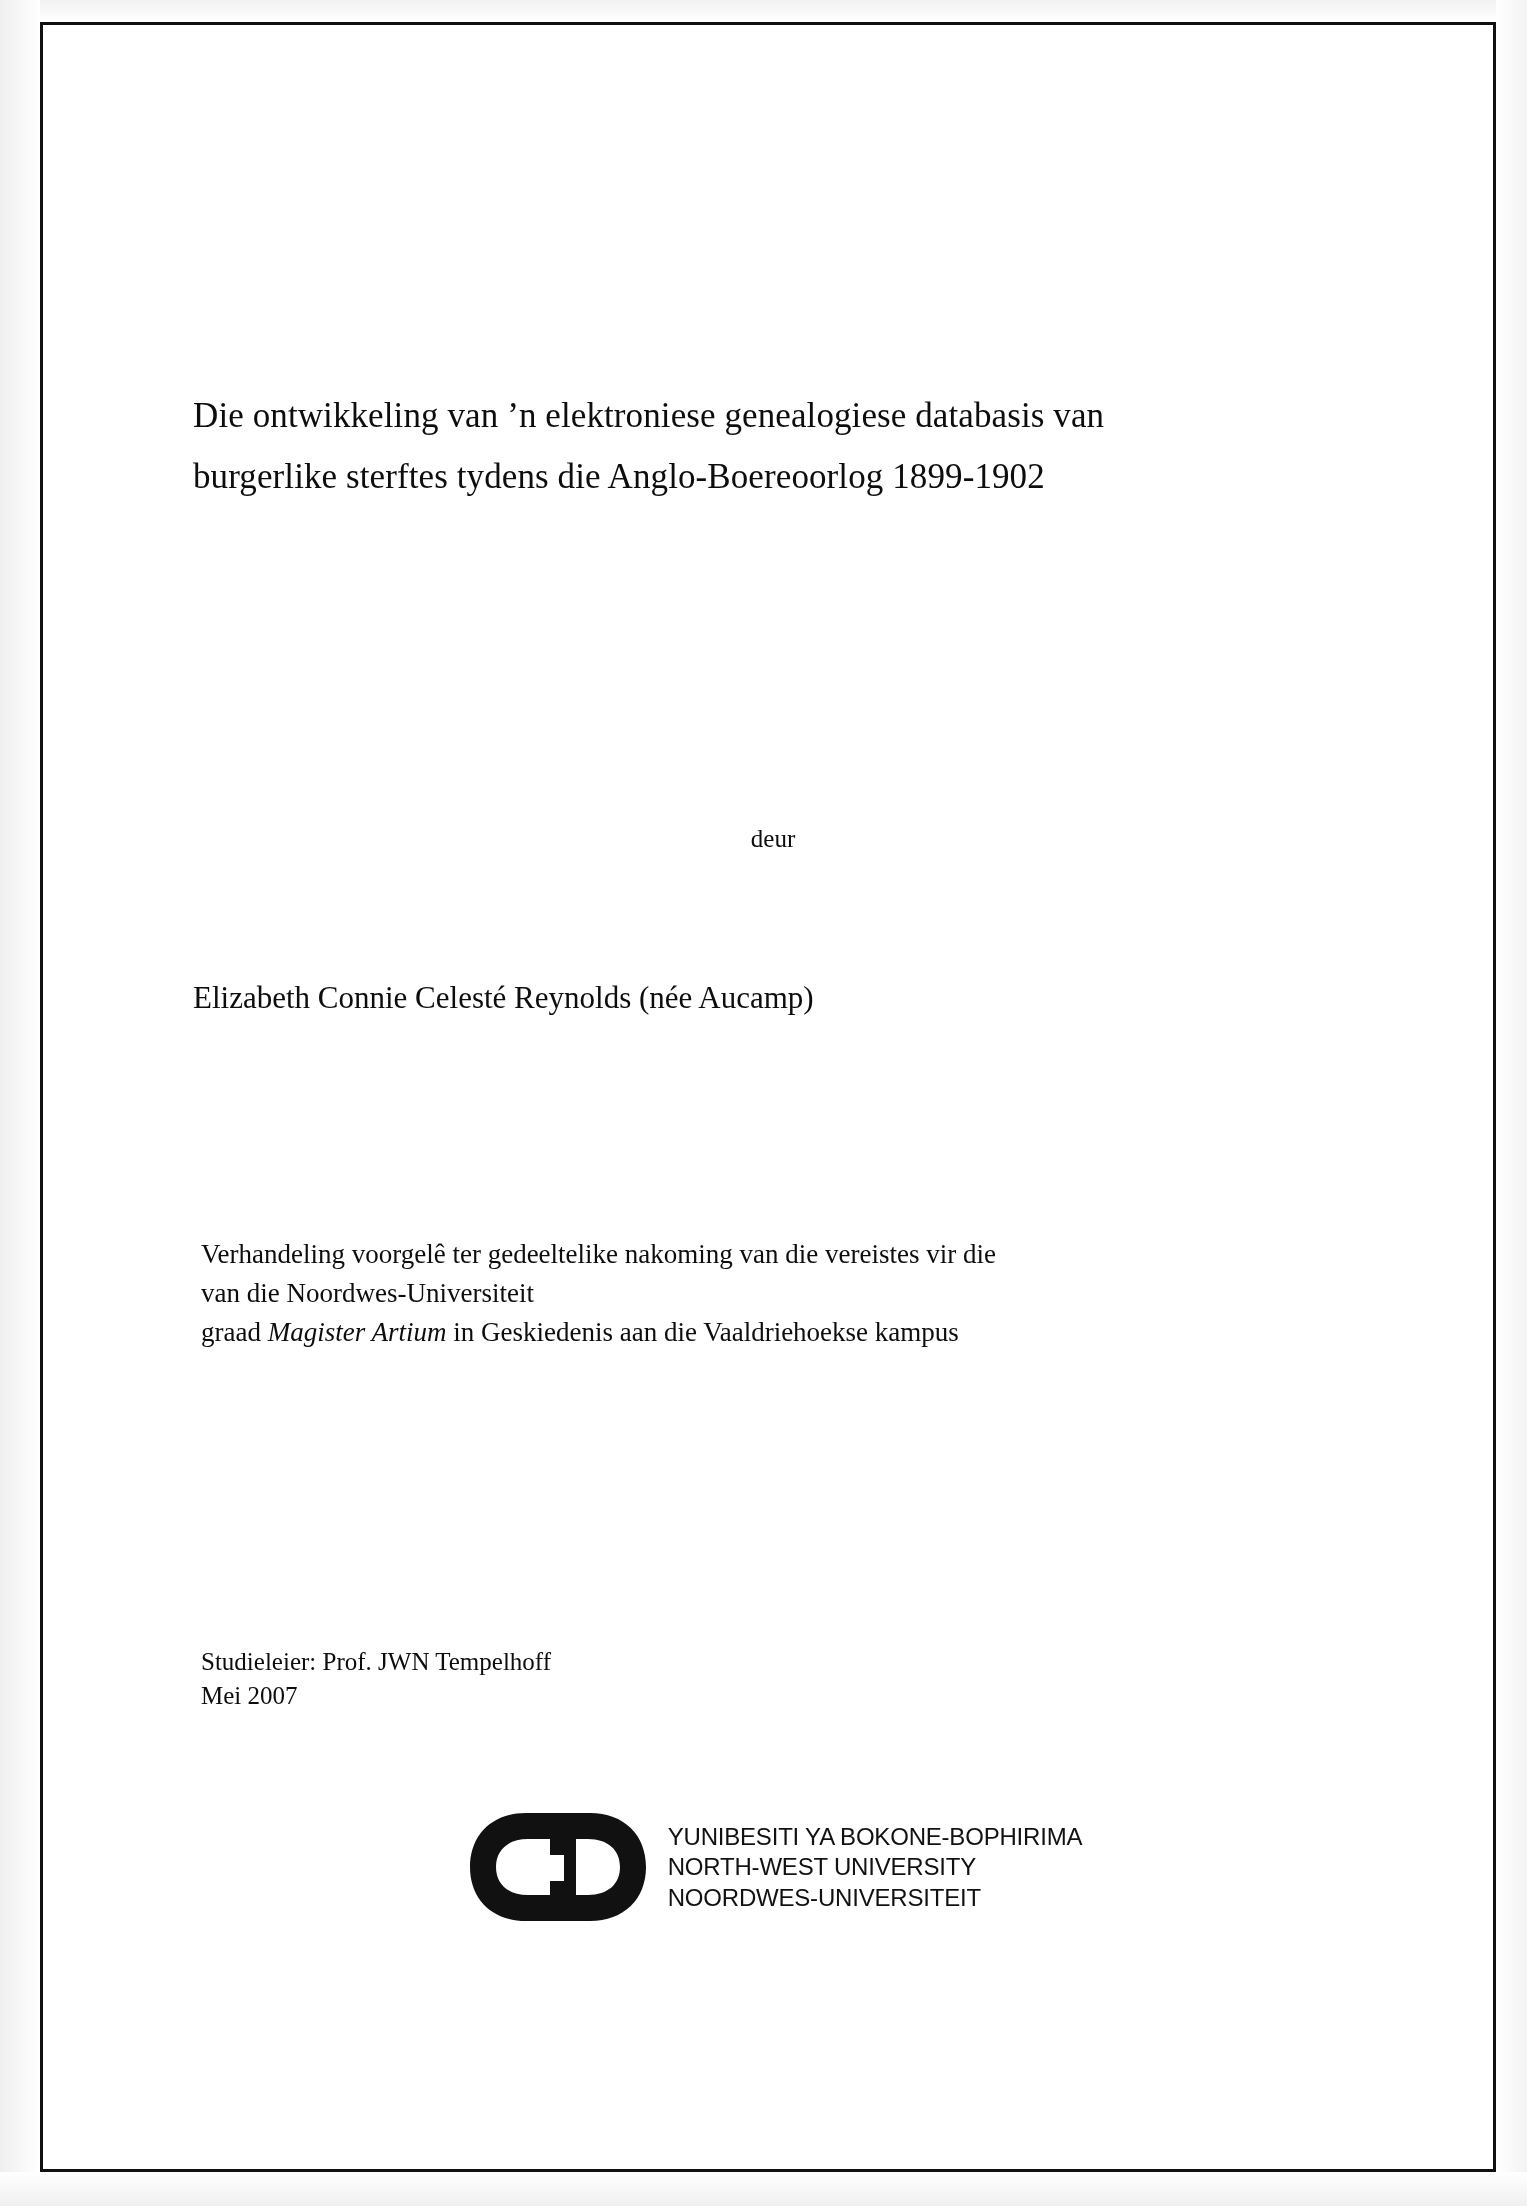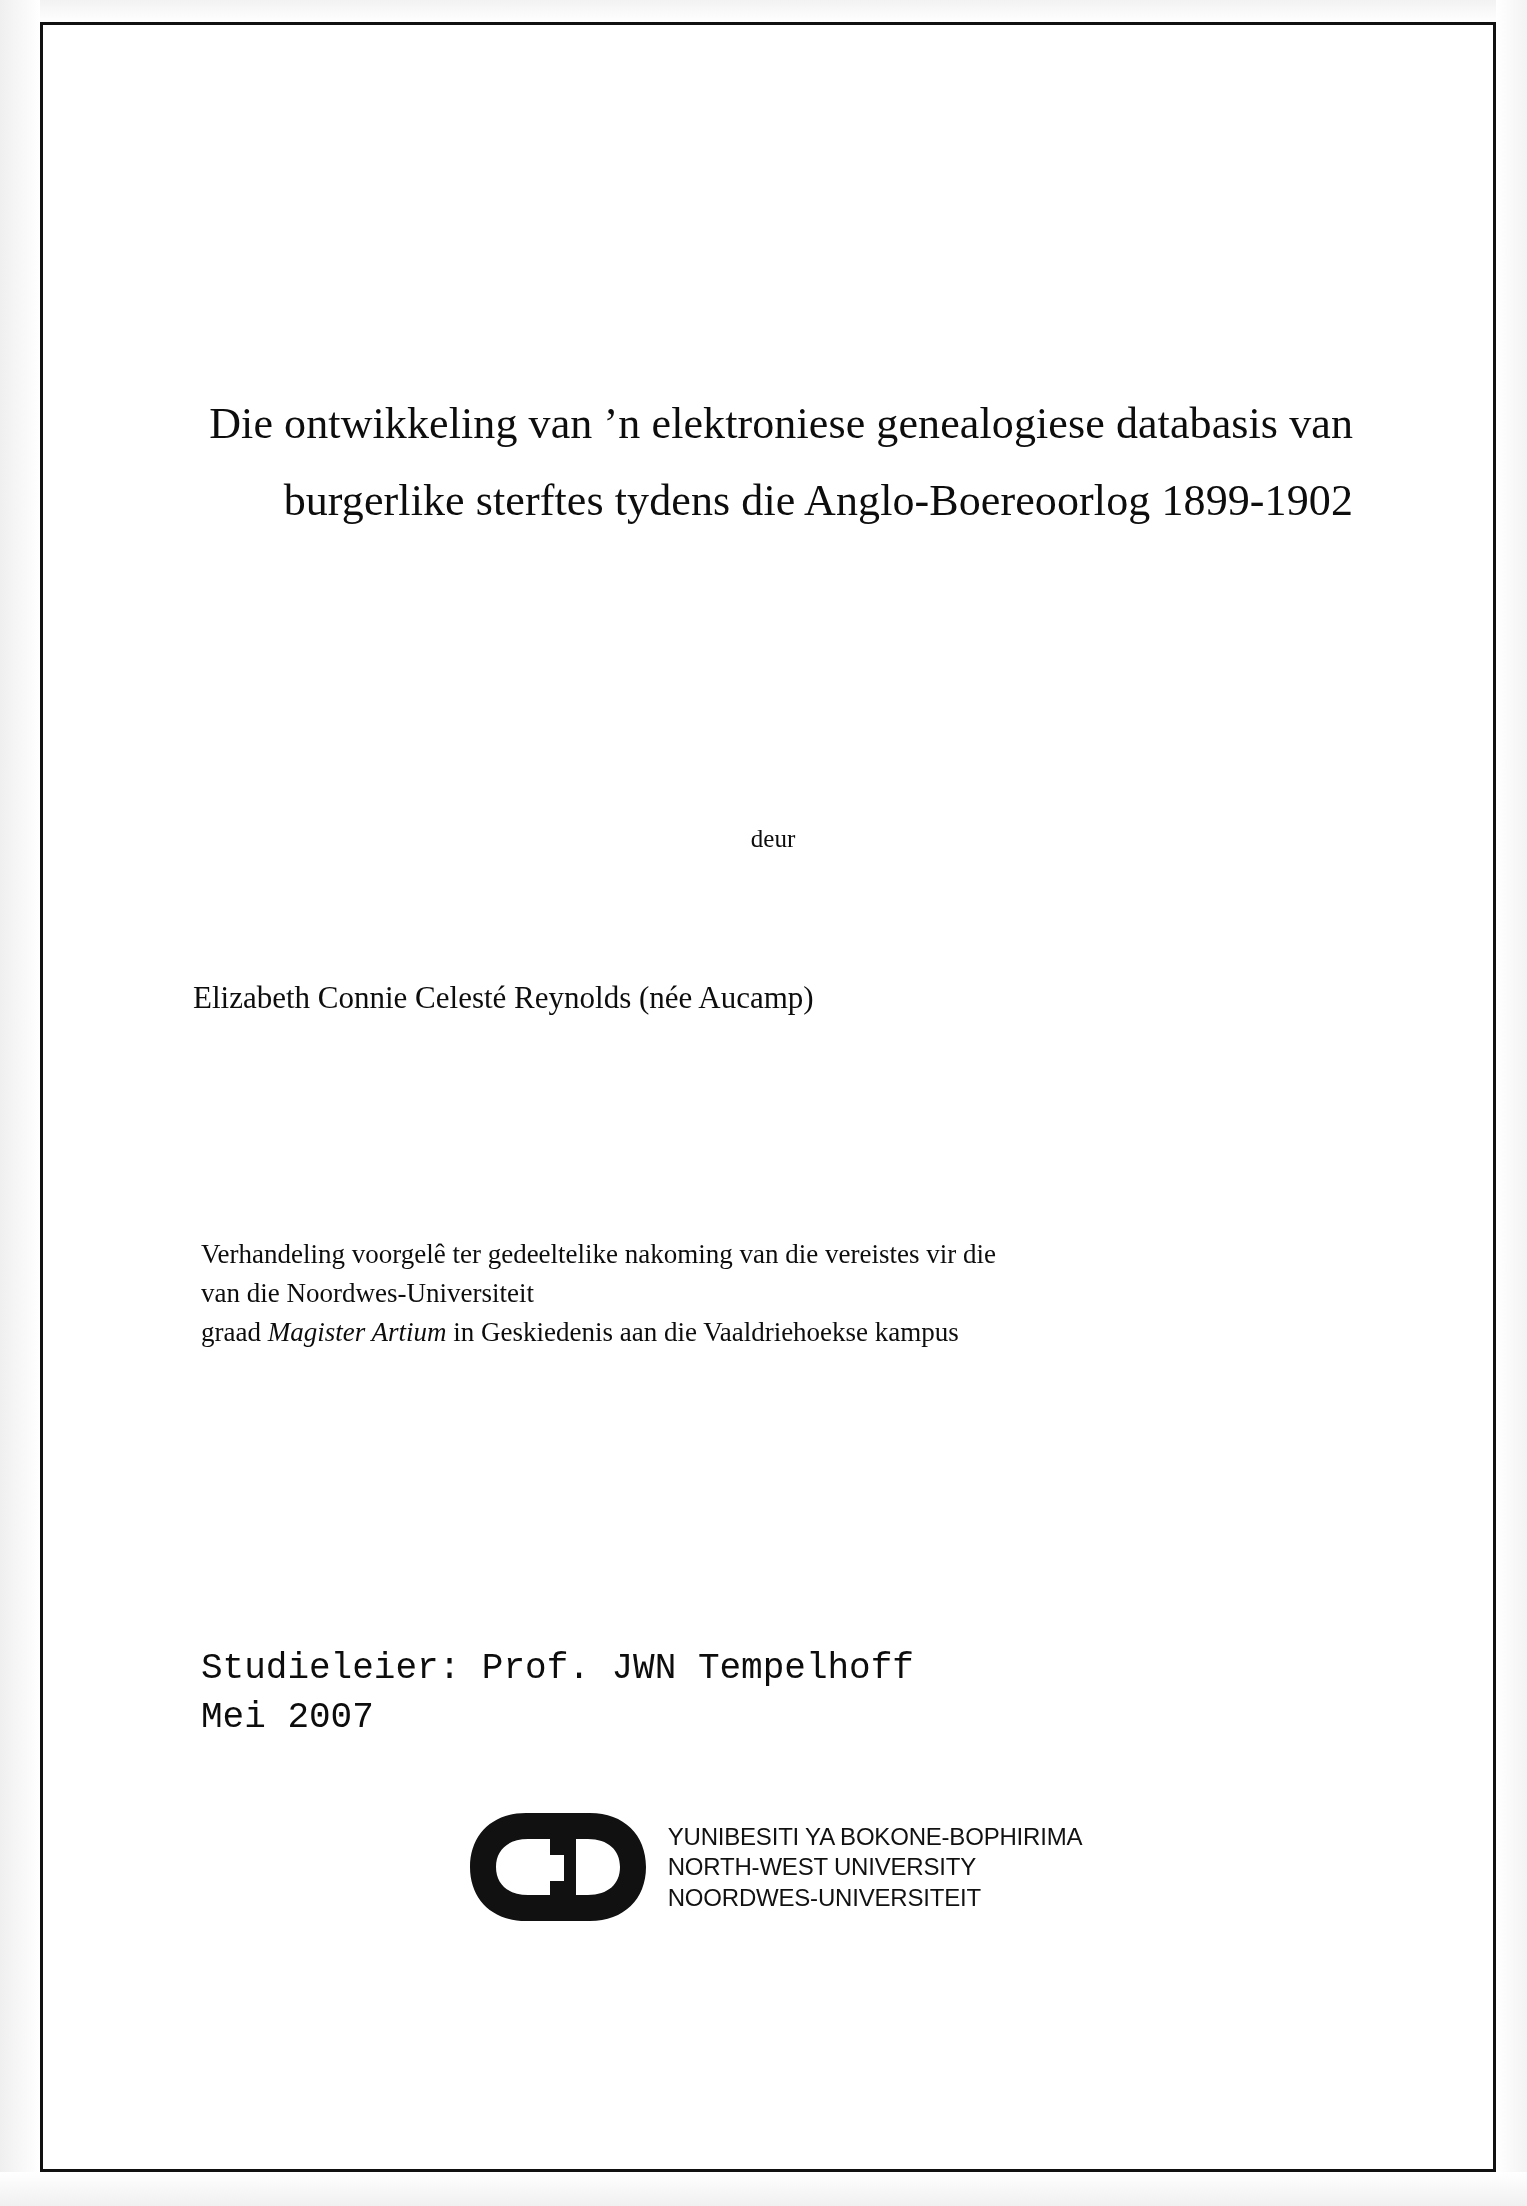--- a/index.html
+++ b/index.html
@@ -43,22 +43,22 @@
     top: 0;
     width: 1160px;
     height: 100%;
   }
 
   .title-block {
     position: absolute;
     top: 360px;
     left: 0;
     width: 1160px;
-    text-align: right;
-    font-size: 44px;
+    text-align: left;
+    font-size: 35px;
     line-height: 1.75;
     letter-spacing: 0.1px;
   }
   .title-line {
     display: block;
   }
 
   .deur {
     position: absolute;
     top: 800px;
@@ -94,23 +94,22 @@
   }
   .statement i {
     font-style: italic;
   }
 
   .supervisor {
     position: absolute;
     top: 1620px;
     left: 8px;
     width: 1000px;
-    font-size: 36px;
+    font-size: 25px;
     line-height: 1.35;
-    font-family: Liberation Mono, monospace;
   }
   .supervisor .ln { display: block; }
 
   
   .logo-wrap {
     position: absolute;
     top: 1780px;
     left: 0;
     width: 1160px;
     display: flex;

